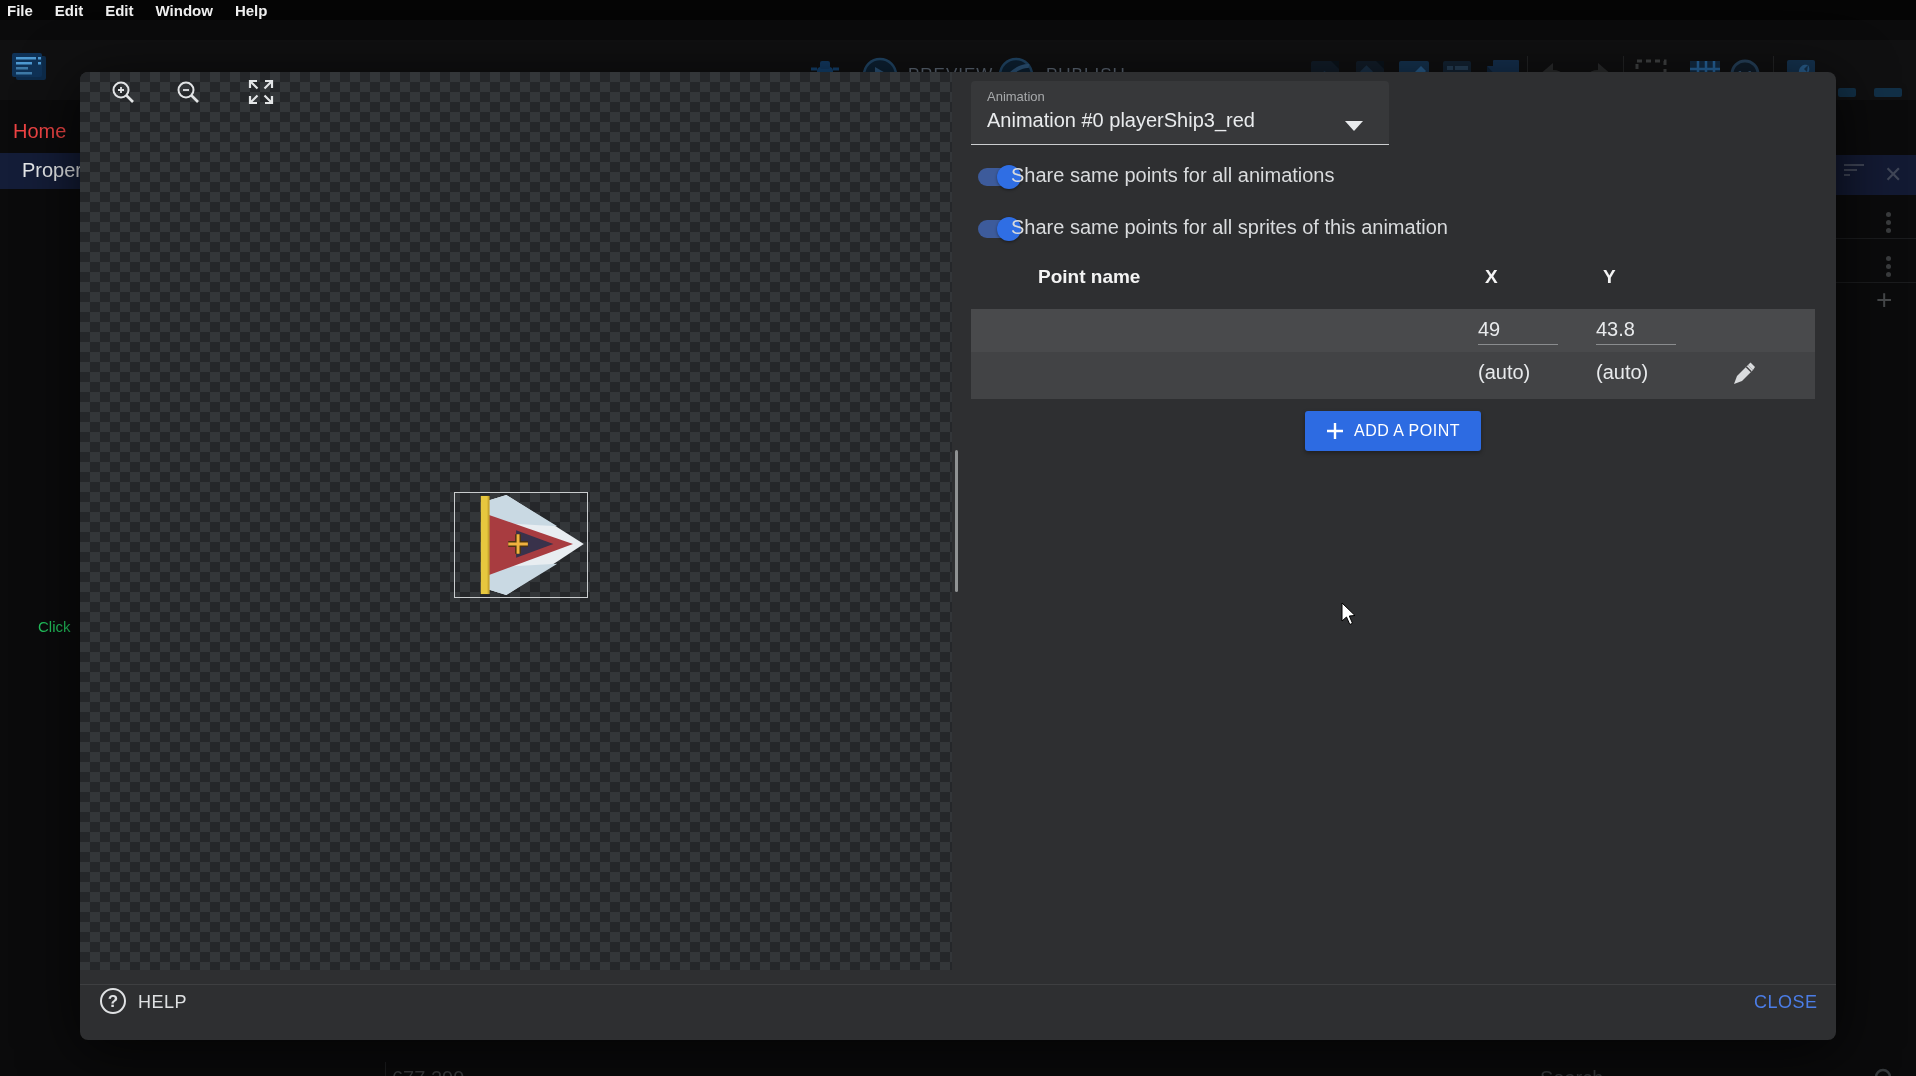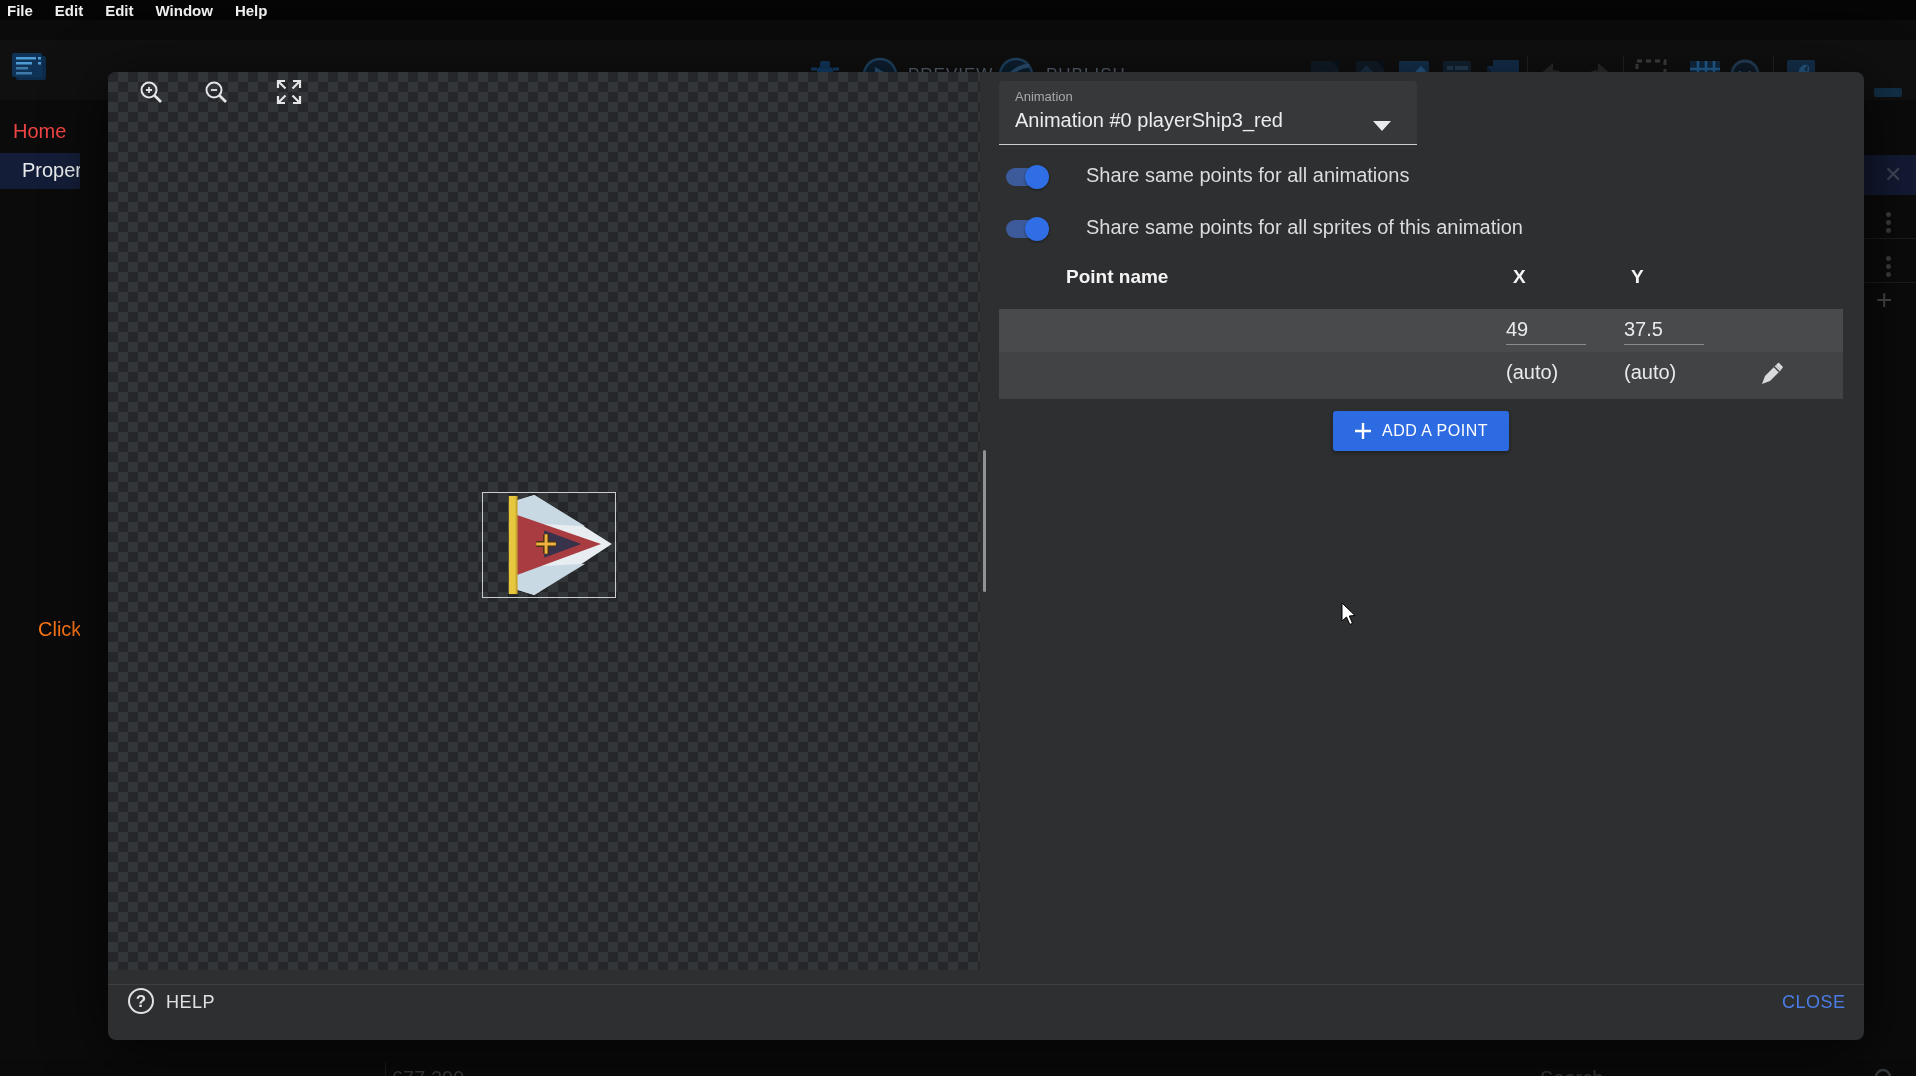--- a/index.html
+++ b/index.html
@@ -14,21 +14,21 @@
 
   
   .appbg { left:0; top:20px; width:1916px; height:1056px; background:#0b0b0c; }
   .toolbar-strip { left:0; top:20px; width:1916px; height:60px; background:#101011; }
   .dimtext { color:#5f6a78; font-size:17px; letter-spacing:1px; }
   .tbi { position:absolute; top:37px; width:36px; height:40px; opacity:.85; }
   .tdiv { position:absolute; top:36px; width:1px; height:40px; background:#232425; }
   .tab-home { left:13px; top:100px; font-size:20px; color:#ef4444; }
   .tab-sel { left:0; top:133px; width:80px; height:36px; background:#141d38; overflow:hidden; }
   .tab-sel span { position:absolute; left:22px; top:6px; font-size:20px; color:#e8eaec; white-space:nowrap; }
-  .hint-click { left:38px; top:598px; width:42px; overflow:hidden; font-size:20px; color:#f97316; white-space:nowrap; }
+  .hint-click { left:38px; top:598px; width:42px; overflow:hidden; font-size:15px; color:#22c55e; white-space:nowrap; }
 
   
   .rp-head { left:1836px; top:135px; width:80px; height:40px; background:#131a33; }
   .flt i { display:block; height:0; border-top:2px solid #3f4556; margin:3px 0 0 0; }
   .rp-x { left:1884px; top:142px; font-size:22px; color:#414758; }
   .kebab { position:absolute; left:1886px; width:5px; height:5px; border-radius:50%;
     background:#3a3c3e; box-shadow:0 8px 0 #3a3c3e, 0 16px 0 #3a3c3e; }
   .rp-sep { position:absolute; left:1836px; width:80px; height:1px; background:#1b1c1e; }
   .rp-plus { left:1876px; top:264px; font-size:28px; color:#46484a; }
   .frag { position:absolute; top:68px; height:9px; background:#123047; border-radius:2px; }
@@ -36,21 +36,21 @@
   
   .statusbar { left:0; top:1040px; width:1916px; height:36px; background:#0a0a0b; }
   .sb-div { left:385px; top:1042px; width:1px; height:32px; background:#1c1d1f; }
   .sb-coords { left:392px; top:1047px; font-size:20px; color:#3a3c3e; }
   .sb-search { left:1540px; top:1044px; width:320px; height:28px; background:transparent;
     border:none; outline:none; font-size:20px; color:#6a6e72; font-family:"Liberation Sans",sans-serif; }
   .sb-search::placeholder { color:#34373a; }
 
   
   .dialog { left:80px; top:72px; width:1756px; height:968px; background:#2e2f31;
-    border-radius:8px; box-shadow:0 10px 60px rgba(0,0,0,.75);margin-left:28px; }
+    border-radius:8px; box-shadow:0 10px 60px rgba(0,0,0,.75); }
   .canvas { left:0; top:0; width:872px; height:898px; border-top-left-radius:8px;
     background-color:#25272a;
     background-image:
       linear-gradient(45deg,#333639 25%,transparent 25%,transparent 75%,#333639 75%),
       linear-gradient(45deg,#333639 25%,transparent 25%,transparent 75%,#333639 75%);
     background-size:20px 20px; background-position:0 0,10px 10px; }
   .cicon { position:absolute; top:6px; width:30px; height:30px; cursor:pointer; }
   .vscroll { left:875px; top:378px; width:3px; height:142px; background:#909394; border-radius:2px; }
 
   .selrect { left:374px; top:420px; width:134px; height:106px; border:1px solid #c9ccce; }
@@ -61,21 +61,21 @@
   .select .lbl { position:absolute; left:16px; top:8px; font-size:13px; color:#a7a9ab; }
   .select .val { position:absolute; left:16px; top:28px; font-size:20px; color:#e9ebed; white-space:nowrap; }
   .select .arr { position:absolute; top:40px; width:0; height:0;
     border-left:9px solid transparent; border-right:9px solid transparent; border-top:10px solid #e9ebed; }
 
   
   .tgl { position:absolute; left:898px; width:40px; height:18px; border-radius:9px;
     background:#3d5b9b; cursor:pointer; }
   .tgl::after { content:""; position:absolute; right:-3px; top:-3px; width:24px; height:24px;
     border-radius:50%; background:#2f6ee4; box-shadow:0 1px 3px rgba(0,0,0,.4); }
-  .tlabel { position:absolute; left:978px; font-size:20px; color:#d9dbdd; }
+  .tlabel { position:absolute; left:931px; font-size:20px; color:#d9dbdd; }
 
   
   .th { position:absolute; top:194px; font-size:19px; font-weight:bold; color:#f4f4f4; }
   .prow { position:absolute; left:891px; width:844px; }
   .prow .pname { position:absolute; left:70px; top:9px; font-size:20px; color:#96989a;
     width:345px; border-bottom:1px dotted #66686a; padding-bottom:3px; }
   .pfield { position:absolute; top:9px; width:80px; font-size:20px; color:#e8eaec;
     border-bottom:1px solid #8a8c8e; padding-bottom:3px; cursor:text; }
   .pencil-btn { position:absolute; left:758px; top:8px; width:28px; height:28px; cursor:pointer; }
 
@@ -315,21 +315,21 @@
   <span class="tlabel" style="top:92px">Share same points for all animations</span>
   <div class="tgl" style="top:148px"></div>
   <span class="tlabel" style="top:144px">Share same points for all sprites of this animation</span>
 
   <span class="th" style="left:958px">Point name</span>
   <span class="th" style="left:1405px">X</span>
   <span class="th" style="left:1523px">Y</span>
 
   <div class="prow" style="top:237px;height:43px;background:#494a4c">
     <span class="pfield" style="left:507px">49</span>
-    <span class="pfield" style="left:625px">37.5</span>
+    <span class="pfield" style="left:625px">43.8</span>
   </div>
   <div class="prow" style="top:280px;height:47px;background:#424345">
     <span class="pfield" style="left:507px;border-bottom:none">(auto)</span>
     <span class="pfield" style="left:625px;border-bottom:none">(auto)</span>
     <span class="pencil-btn">
       <svg width="28" height="28" viewBox="0 0 28 28">
         <path d="M5 24 L8 16 L19 5 L24 10 L13 21 Z" fill="#d9dbdd"></path>
         <path d="M19 5 L21.5 2.5 L26 7 L24 10 Z" fill="#d9dbdd"></path>
         <path d="M17.2 6.8 L22.2 11.8" stroke="#424345" stroke-width="1.5"></path>
       </svg>

